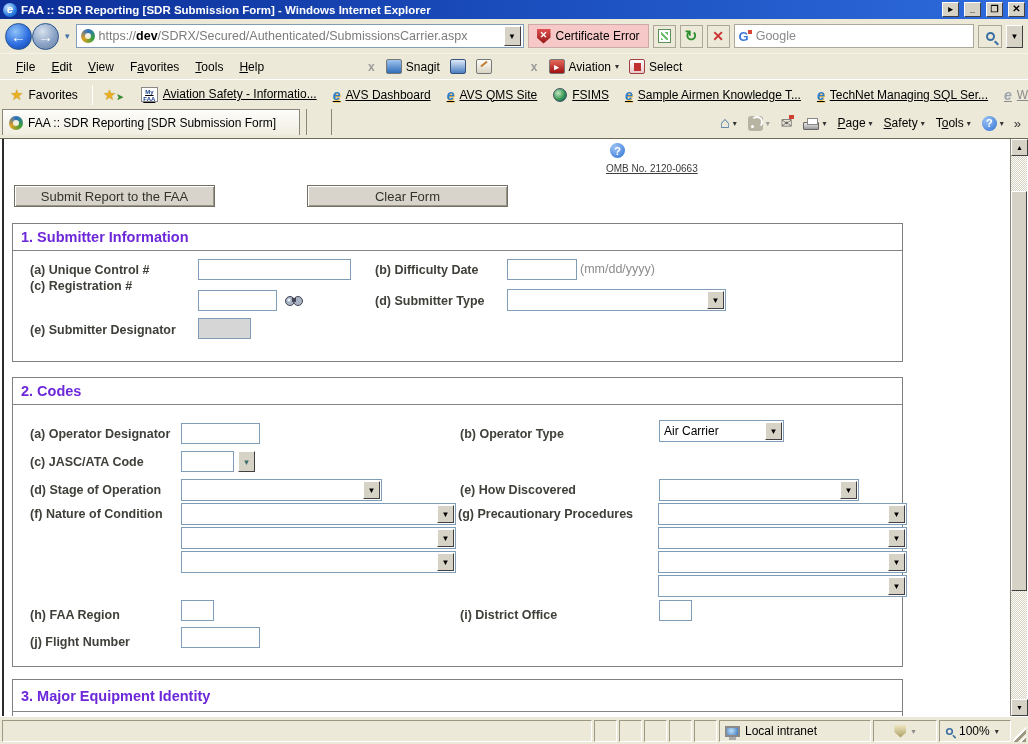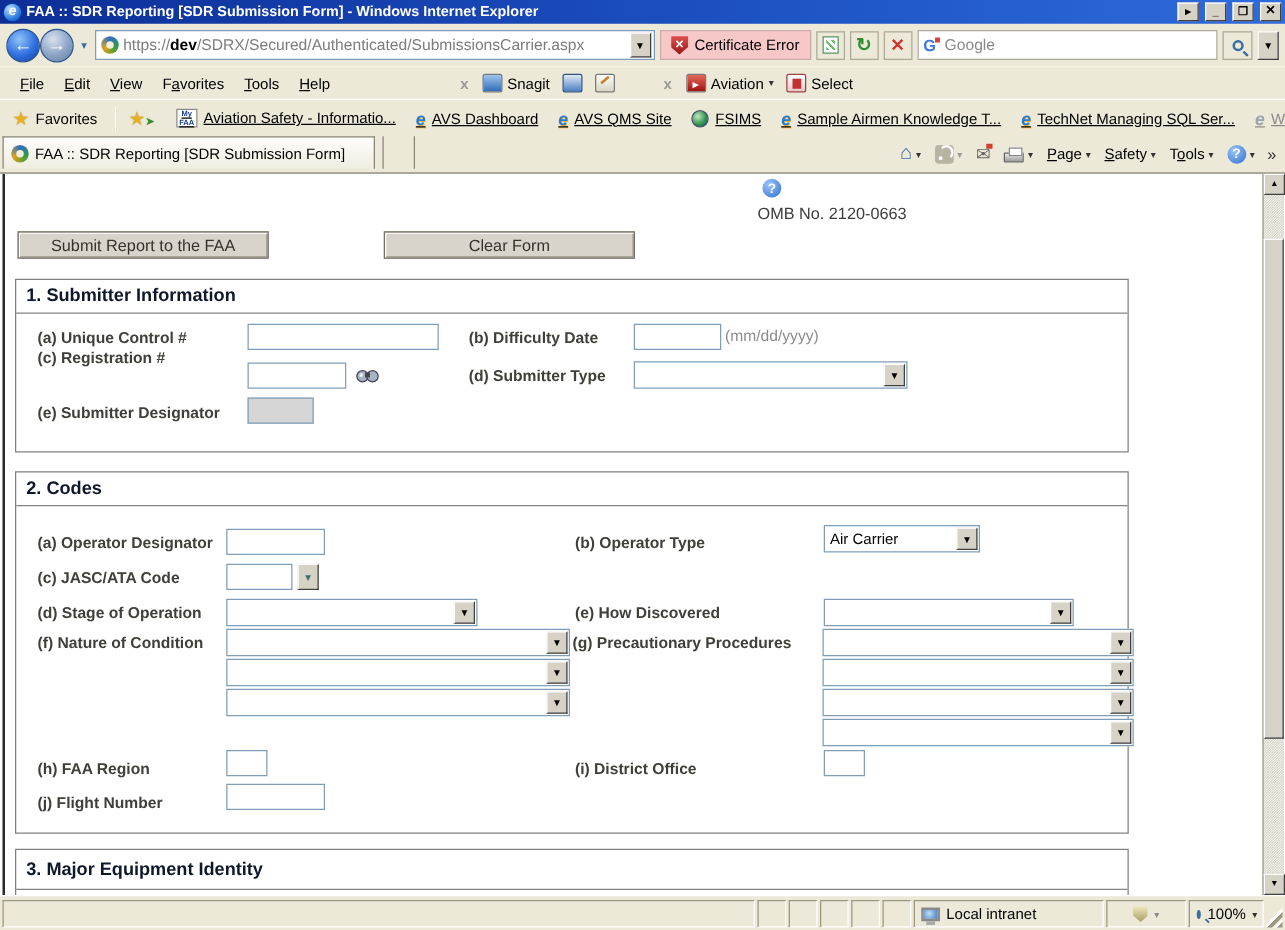--- a/index.html
+++ b/index.html
@@ -133,24 +133,24 @@
   .overflow-chev { font-size:13px; color:#333; padding:0 3px; }
 
   
   .content { position:relative; height:577px; background:#fff; overflow:hidden; }
   .page-left-line { position:absolute; left:2px; top:0; width:2px; height:100%; background:#2b2b2b; }
   .abs { position:absolute; }
   .form-btn { position:absolute; height:22px; background:#d8d4cc; border:1px solid #736f64;
     box-shadow:inset 1px 1px 0 #fff, inset -1px -1px 0 #9a9687;
     font-size:13px; color:#33332b; text-align:center; line-height:20px;
     font-family:"Liberation Sans",sans-serif; }
-  .omb { font-size:13px; color:#3c3c3c; }
+  .omb { font-size:10px; color:#3c3c3c;text-decoration:underline; }
   .section { position:absolute; border:1px solid #808080; background:#fff; }
   .sec-header { height:27px; line-height:27px; padding-left:8px; border-bottom:1px solid #848484;
-    color:#0f172a; font-weight:bold; font-size:14.5px; }
+    color:#6d28d9; font-weight:bold; font-size:14.5px; }
   .flabel { position:absolute; font-weight:bold; font-size:12.5px; color:#40403a; white-space:nowrap; }
   .fhint { position:absolute; font-size:12.5px; color:#8c8c8c; white-space:nowrap; }
   .tinput { position:absolute; border:1px solid #7f9db9; background:#fff; height:21px;
     font-family:"Liberation Sans",sans-serif; font-size:12px; padding:0 3px; }
   .tinput:disabled, .tinput.ro { background:#d6d6d6; }
   .sel { position:absolute; height:22px; border:1px solid #7f9db9; background:#fff; }
   .sel .val { position:absolute; left:4px; top:3px; right:20px; font-size:12px; color:#000;
     white-space:nowrap; overflow:hidden; }
   .sel .dd { position:absolute; top:1px; right:1px; bottom:1px; width:17px; background:#d6d2c6;
     border:1px solid; border-color:#fff #404040 #404040 #fff;
@@ -466,19 +466,19 @@
   <div class="pane small"></div>
   <div class="pane small"></div>
   <div class="pane" style="width:152px;">
     <div class="pc-icon"></div>
     <span>Local intranet</span>
   </div>
   <div class="pane" style="width:64px; justify-content:center;">
     <div class="pshield"></div>
     <span class="chev9" style="color:#8a8a8a">▾</span>
   </div>
-  <div class="pane" style="width:60px;">
+  <div class="pane" style="width:72px;">
     <div class="mag" style="transform:scale(.8);"></div>
     <span>100%</span>
     <span class="chev9">▾</span>
   </div>
   <div class="resize-grip"></div>
 </div>
 
 </body></html>

